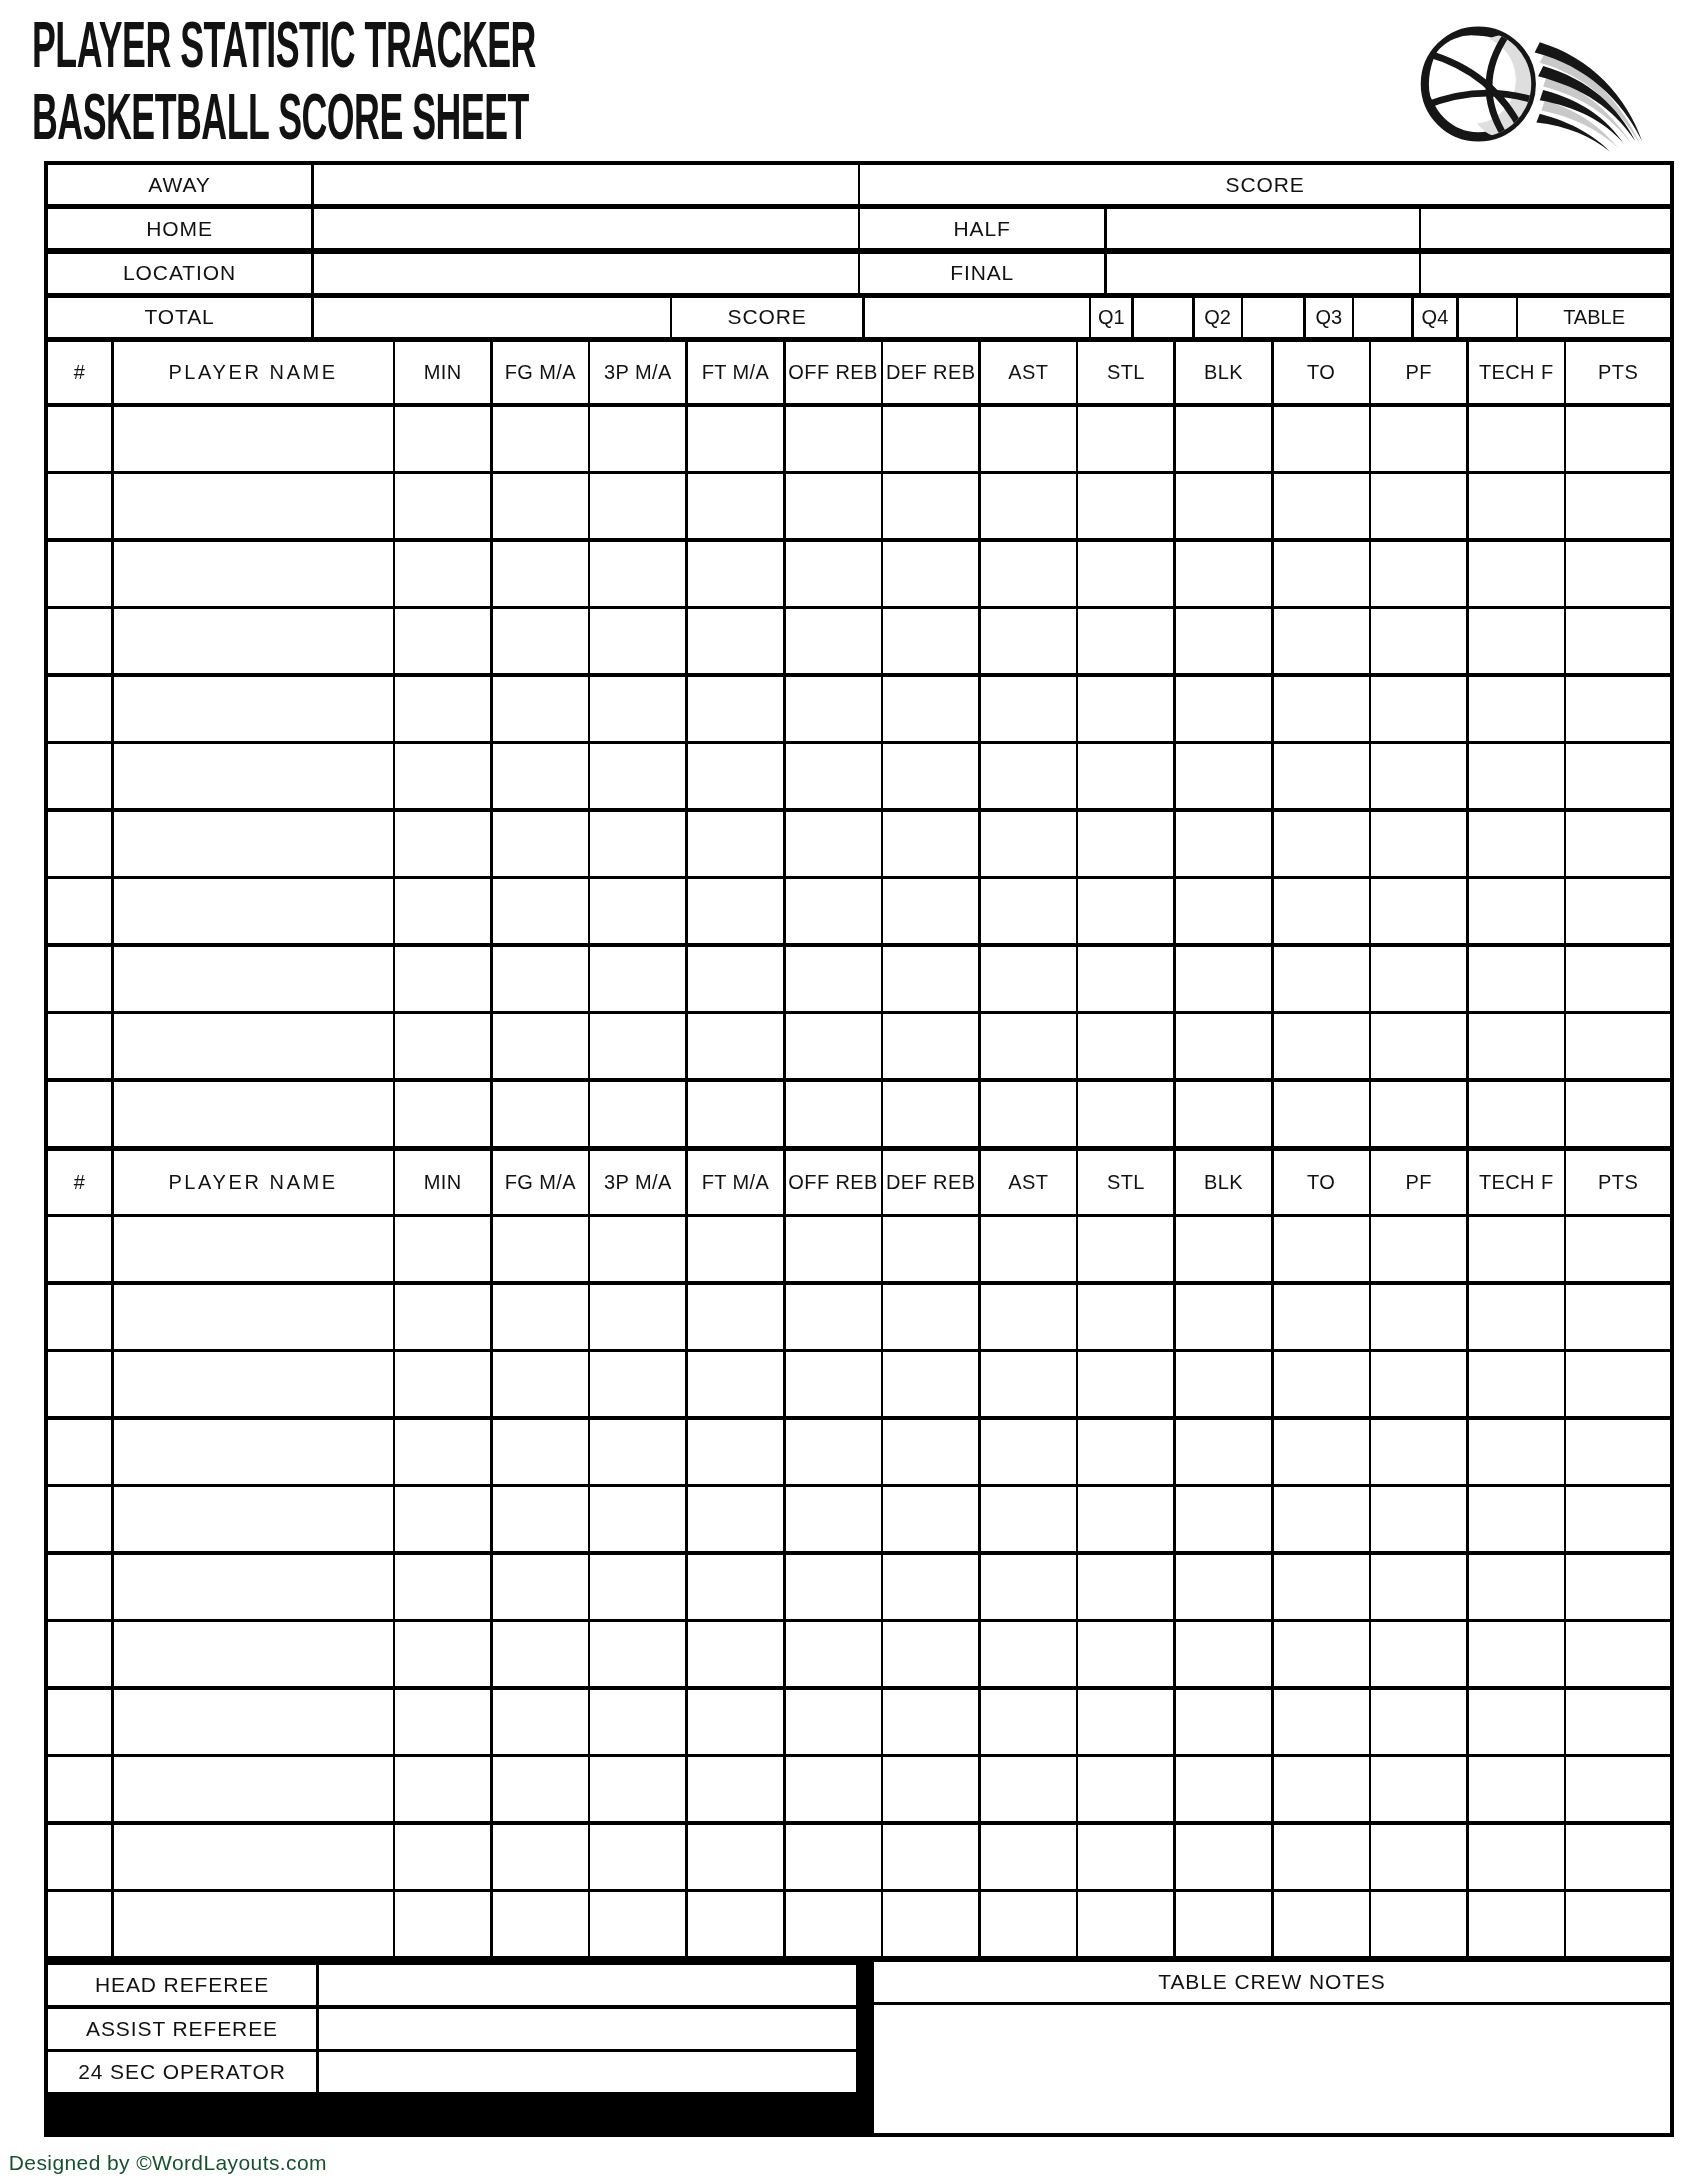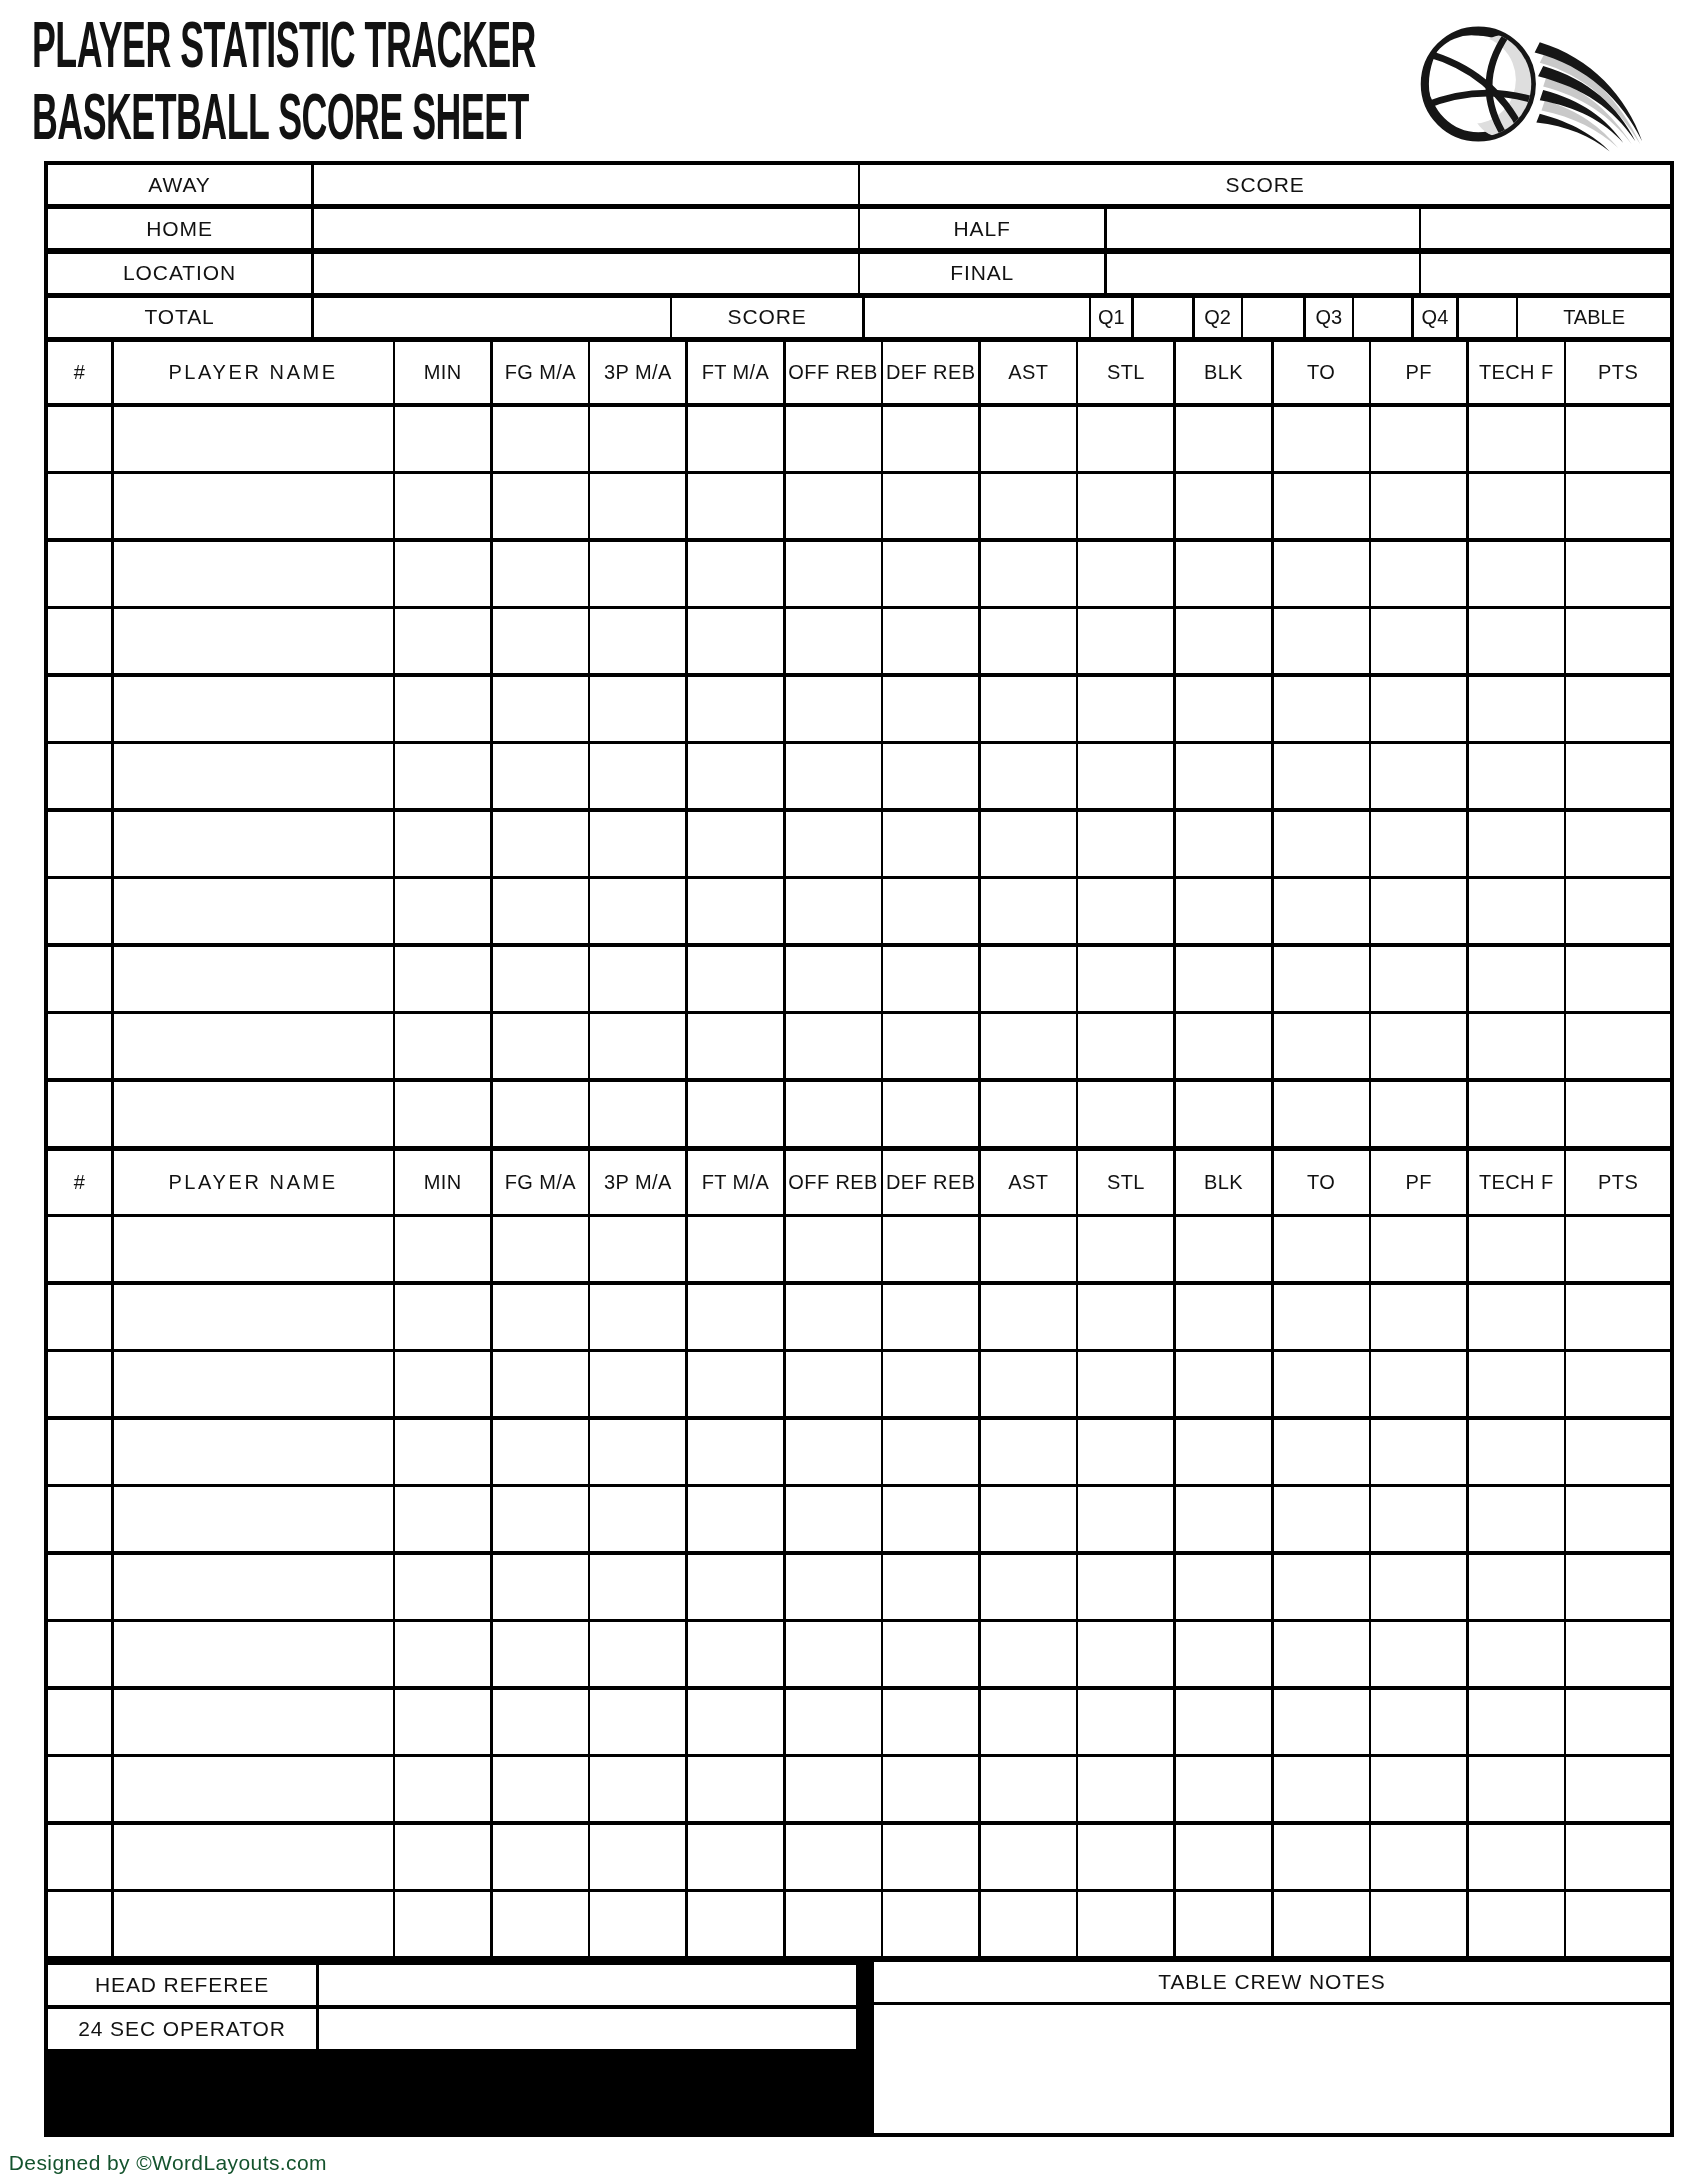--- a/index.html
+++ b/index.html
@@ -535,20 +535,24 @@
     </div>
     </div>
 
   <div class="brow mt6">
     <div class="bleft">
       <div class="row r-off h46 mt4">
         <div class="cell lblcell">HEAD REFEREE</div>
         <div class="cell"></div>
       </div>
       <div class="row r-off h46 mt4">
+        <div class="cell lblcell">ASSIST REFEREE</div>
+        <div class="cell"></div>
+      </div>
+      <div class="row r-off h46 mt4">
         <div class="cell lblcell">24 SEC OPERATOR</div>
         <div class="cell"></div>
       </div>
     </div>
     <div class="bright">
       <div class="cell h46 lblcell">TABLE CREW NOTES</div>
       <div class="cell h146 mt4"></div>
     </div>
   </div>
 

